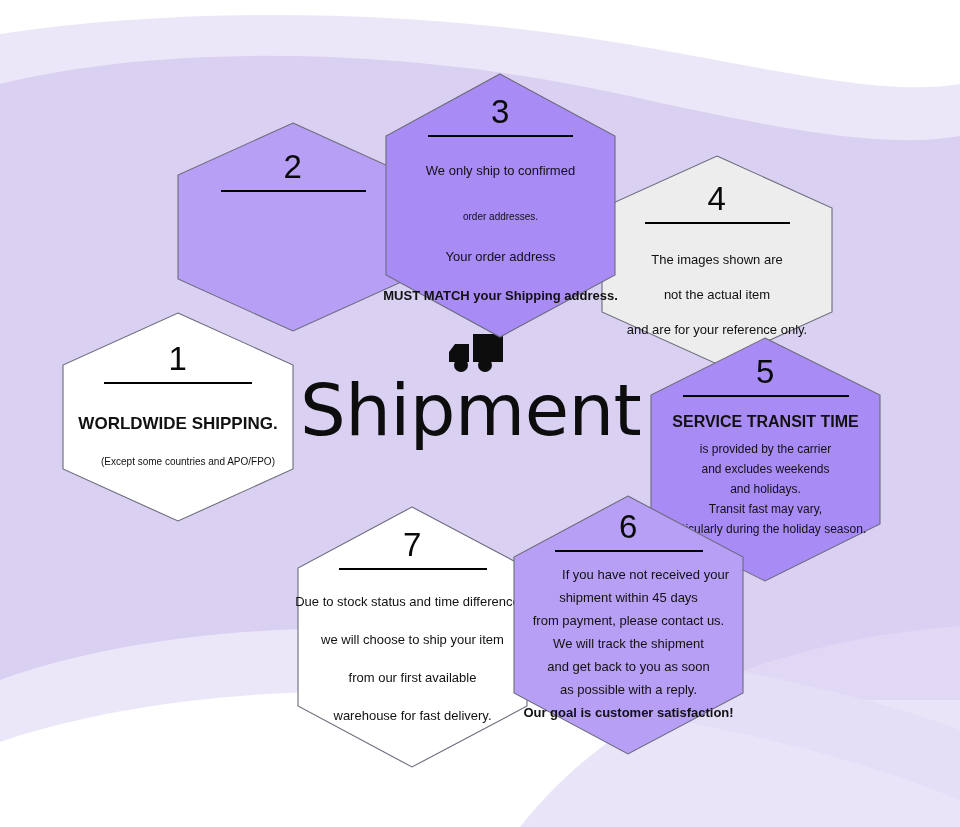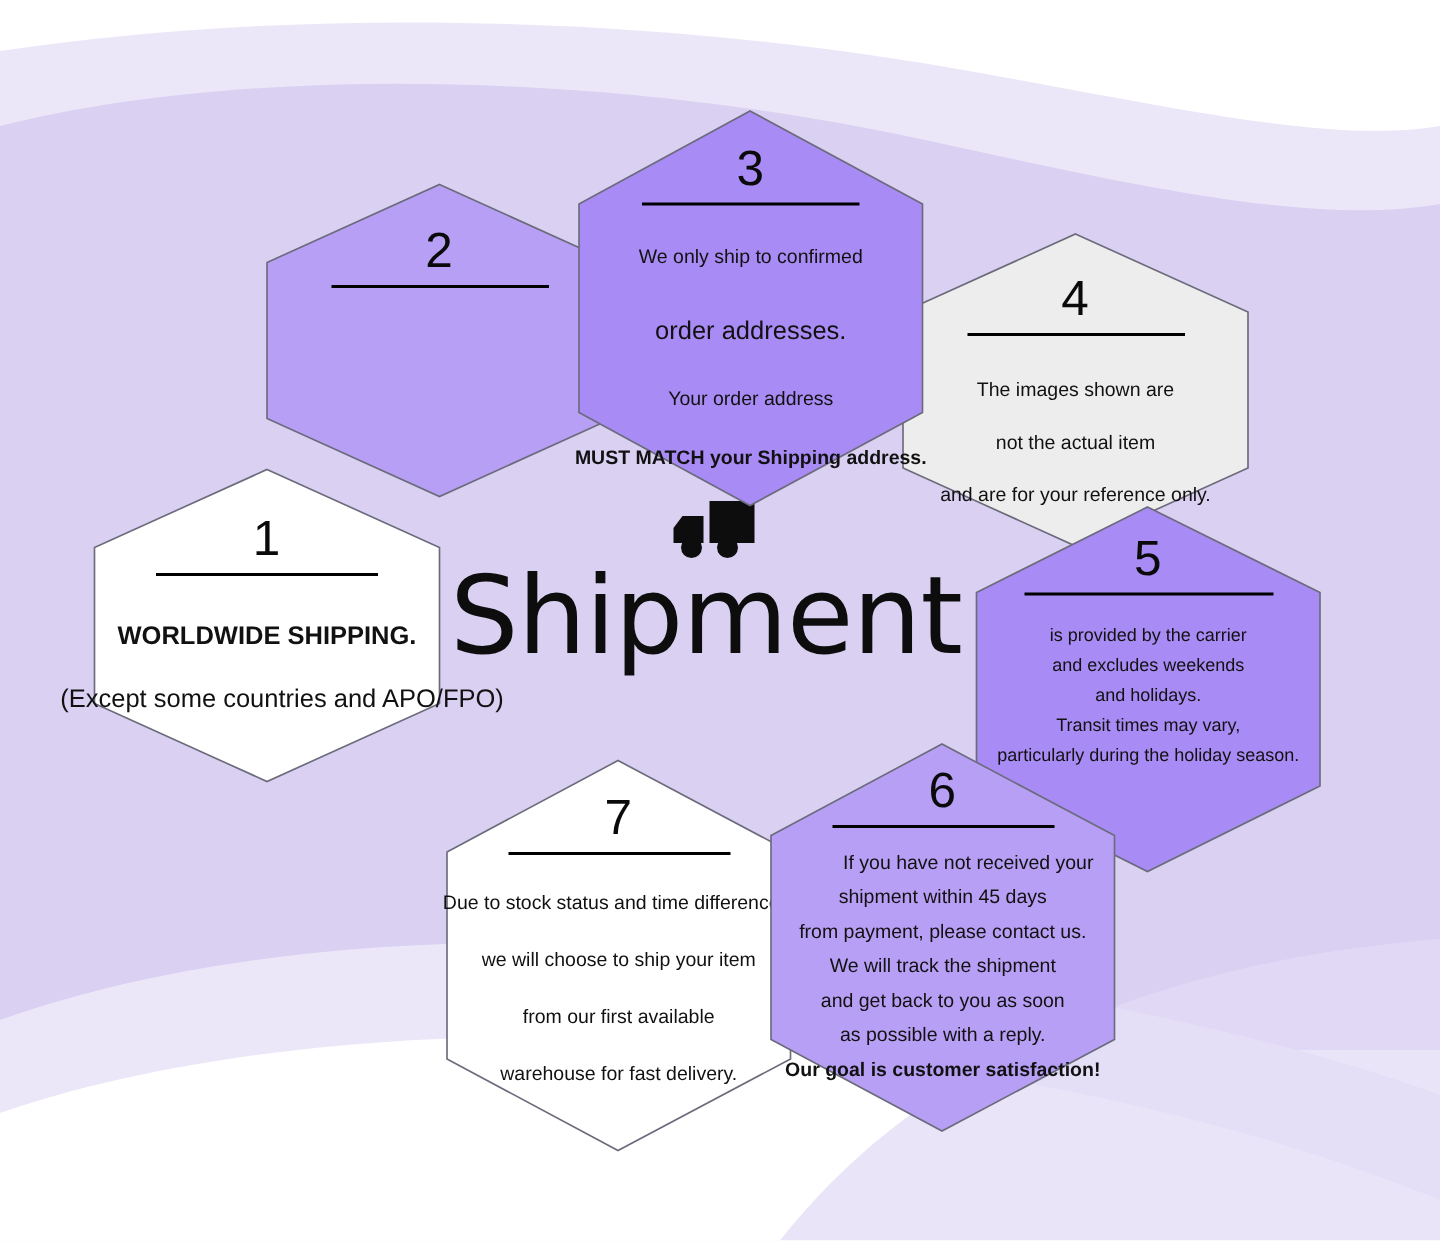--- a/index.html
+++ b/index.html
@@ -116,21 +116,21 @@
 
   <div class="hex" style="left:62px; top:312px; width:232px; height:210px;">
     <svg width="232" height="210" viewBox="0 0 232 210">
       <polygon points="116,1 231,53 231,157 116,209 1,157 1,53" fill="#FFFFFF" stroke="#6B6B7B" stroke-width="1.1"></polygon>
     </svg>
     <div class="hex-body" style="padding-top:30px;">
       <div class="hex-num">1</div>
       <div class="hex-rule" style="width:148px;"></div>
       <div class="hex-lines">
         <div class="hex-line ln-bold" style="font-size:17px; margin-top:22px;">WORLDWIDE SHIPPING.</div>
-        <div class="hex-line" style="font-size:17px; margin-top:22px;padding-left:20px;">(Except some countries and APO/FPO)</div>
+        <div class="hex-line" style="font-size:10px; margin-top:22px;padding-left:20px;">(Except some countries and APO/FPO)</div>
       </div>
     </div>
   </div>
 
   <div class="hex" style="left:177px; top:122px; width:232px; height:210px; z-index:6;">
     <svg width="232" height="210" viewBox="0 0 232 210">
       <polygon points="116,1 231,53 231,157 116,209 1,157 1,53" fill="#B79FF5" stroke="#6B6B7B" stroke-width="1.1"></polygon>
     </svg>
     <div class="hex-body" style="padding-top:28px;">
       <div class="hex-num">2</div>
@@ -140,21 +140,21 @@
 
   <div class="hex" style="left:385px; top:73px; width:231px; height:265px; z-index:8;">
     <svg width="231" height="265" viewBox="0 0 231 265">
       <polygon points="115,1 230,63 230,202 115,264 1,202 1,63" fill="#A98BF5" stroke="#6B6B7B" stroke-width="1.1"></polygon>
     </svg>
     <div class="hex-body" style="padding-top:22px;">
       <div class="hex-num">3</div>
       <div class="hex-rule" style="width:145px;"></div>
       <div class="hex-lines">
         <div class="hex-line" style="font-size:13px; margin-top:18px;">We only ship to confirmed</div>
-        <div class="hex-line" style="font-size:17px; margin-top:33px;">order addresses.</div>
+        <div class="hex-line" style="font-size:10px; margin-top:33px;">order addresses.</div>
         <div class="hex-line" style="font-size:13px; margin-top:27px;">Your order address</div>
         <div class="hex-line" style="font-size:13px; margin-top:24px;font-weight:bold;">MUST MATCH your Shipping address.</div>
       </div>
     </div>
   </div>
 
   <div class="hex" style="left:601px; top:155px; width:232px; height:210px; z-index:6;">
     <svg width="232" height="210" viewBox="0 0 232 210">
       <polygon points="116,1 231,53 231,157 116,209 1,157 1,53" fill="#EDEDED" stroke="#6B6B7B" stroke-width="1.1"></polygon>
     </svg>
@@ -170,24 +170,25 @@
   </div>
 
   <div class="hex" style="left:650px; top:337px; width:231px; height:245px; z-index:7;">
     <svg width="231" height="245" viewBox="0 0 231 245">
       <polygon points="115,1 230,58 230,187 115,244 1,187 1,58" fill="#A98BF5" stroke="#6B6B7B" stroke-width="1.1"></polygon>
     </svg>
     <div class="hex-body" style="padding-top:18px;">
       <div class="hex-num">5</div>
       <div class="hex-rule" style="width:166px;"></div>
       <div class="hex-lines">
+        <div class="hex-line ln-bold" style="font-size:16px; margin-top:8px;">SERVICE TRANSIT TIME</div>
         <div class="hex-line" style="font-size:12px; margin-top:11px;">is provided by the carrier</div>
         <div class="hex-line" style="font-size:12px; margin-top:6px;">and excludes weekends</div>
         <div class="hex-line" style="font-size:12px; margin-top:6px;">and holidays.</div>
-        <div class="hex-line" style="font-size:12px; margin-top:6px;">Transit times may vary,</div>
+        <div class="hex-line" style="font-size:12px; margin-top:6px;">Transit fast may vary,</div>
         <div class="hex-line" style="font-size:12px; margin-top:6px;">particularly during the holiday season.</div>
       </div>
     </div>
   </div>
 
   <div class="hex" style="left:513px; top:495px; width:231px; height:260px; z-index:9;">
     <svg width="231" height="260" viewBox="0 0 231 260">
       <polygon points="115,1 230,62 230,198 115,259 1,198 1,62" fill="#B79FF5" stroke="#6B6B7B" stroke-width="1.1"></polygon>
     </svg>
     <div class="hex-body" style="padding-top:15px;">

